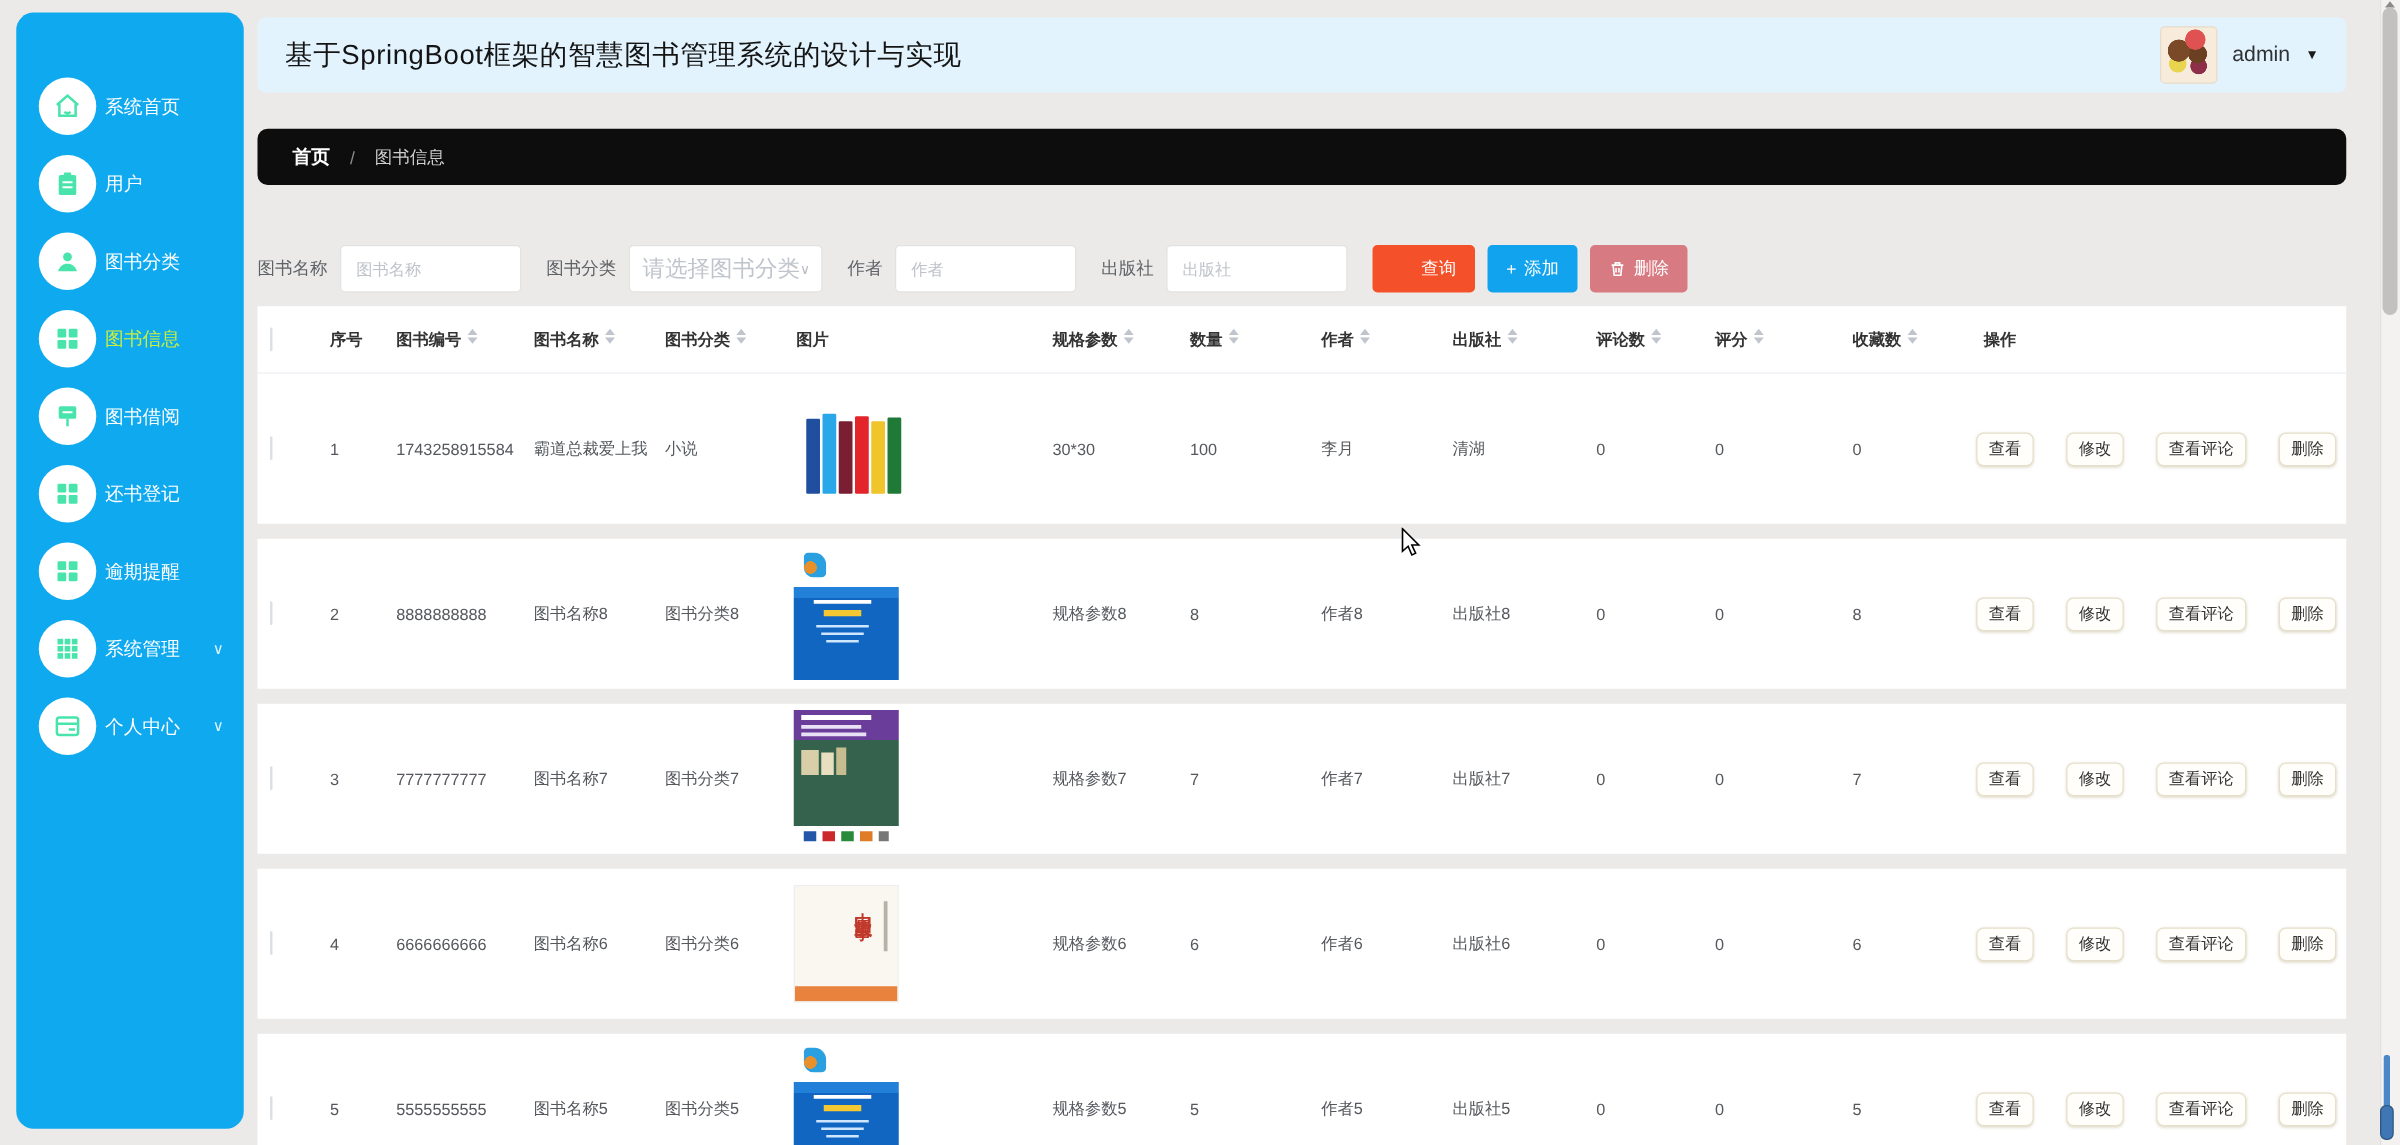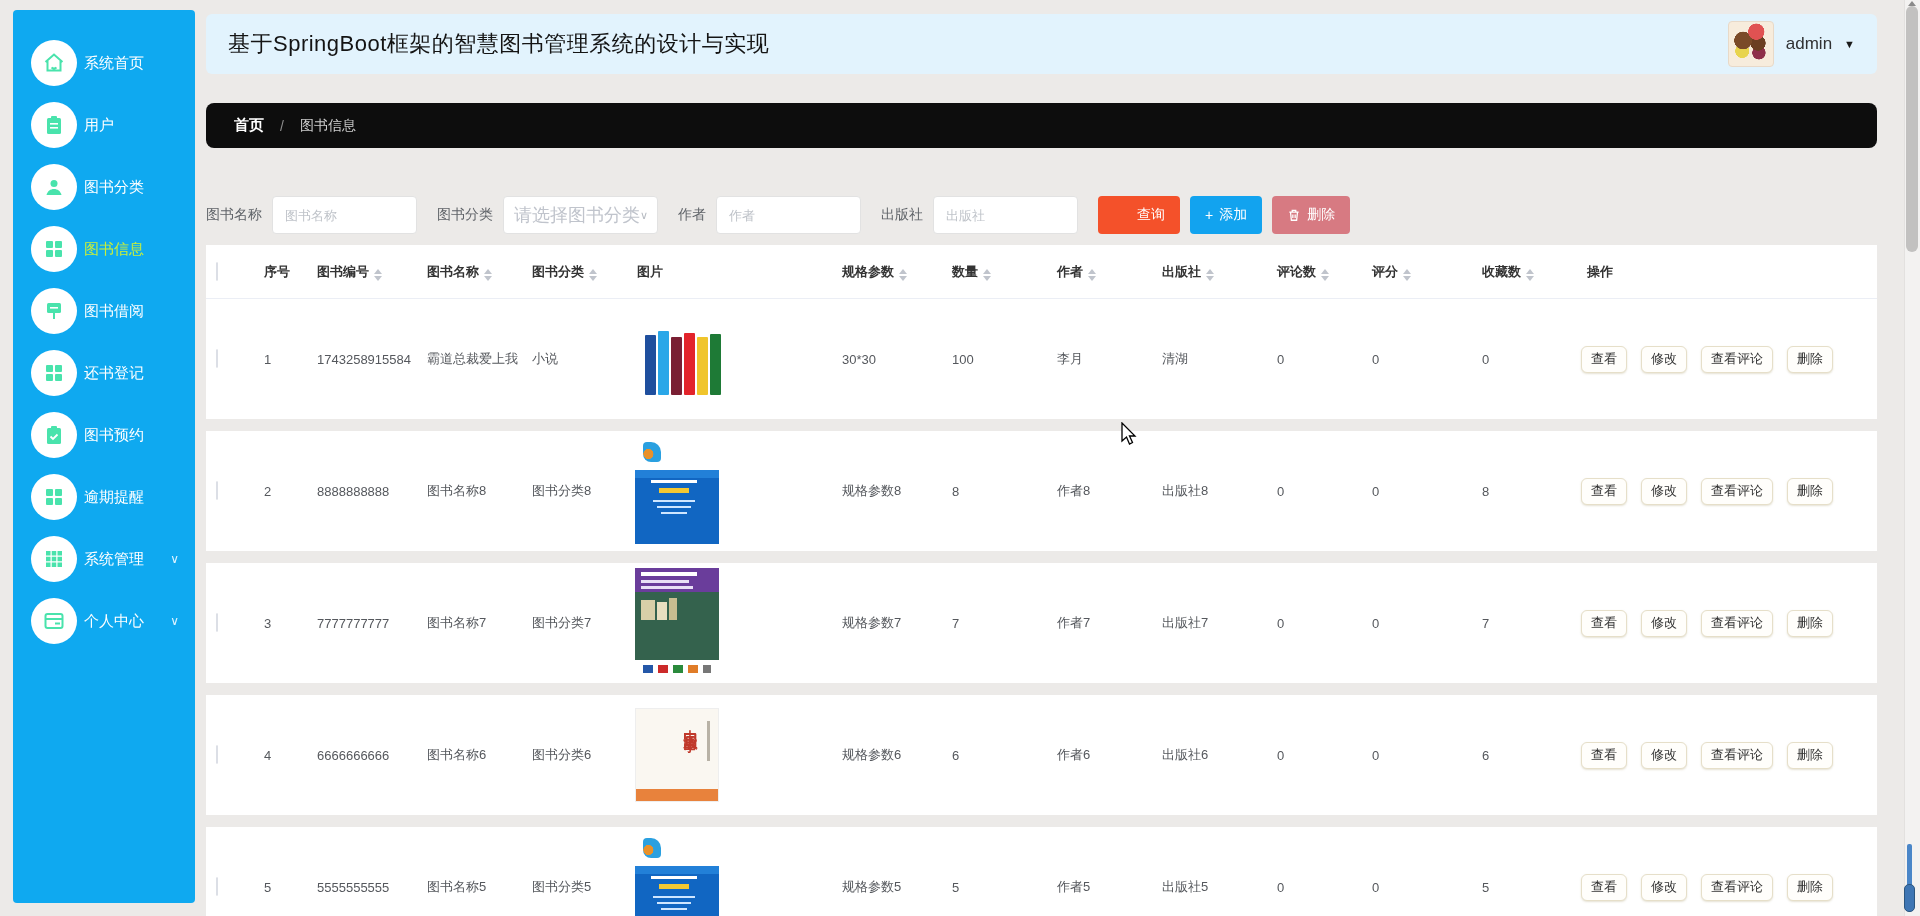--- a/index.html
+++ b/index.html
@@ -2,21 +2,21 @@
 <html><head>
 <meta charset="utf-8">
 <style>
   * { margin:0; padding:0; box-sizing:border-box; }
   html,body { width:1920px; height:916px; overflow:hidden; }
   body { font-family:"Liberation Sans","DejaVu Sans",sans-serif; background:#eceae8; }
   .page { position:relative; width:1920px; height:916px; background:#eceae8; overflow:hidden; }
 
   
   .sidebar { position:absolute; left:13px; top:10px; width:182px; height:893px;
-    background:#0fa9f0; border-radius:4px; padding-top:22px; }
+    background:#0fa9f0; border-radius:14px; padding-top:44px; }
   .side-item { display:flex; align-items:center; height:62px; padding-left:18px; cursor:pointer; position:relative; }
   .icon-circle { width:46px; height:46px; border-radius:50%; background:#ffffff; flex:0 0 46px;
     display:flex; align-items:center; justify-content:center; }
   .icon-circle svg { width:24px; height:24px; }
   .side-label { color:#ffffff; font-size:15px; margin-left:7px; white-space:nowrap; }
   .side-item.active .side-label { color:#c9ef3a; }
   .side-chevron { position:absolute; right:16px; color:#dff4ff; font-size:12px; }
 
   
   .topbar { position:absolute; left:206px; top:14px; width:1671px; height:60px;
@@ -58,21 +58,21 @@
   .btn-query { background:#f4512a;padding-left:39px; }
   .btn-add { background:#12a3ef; }
   .btn-del { background:#d77a82; }
   .btn svg { width:14px; height:14px; }
 
   
   .table { position:absolute; left:206px; top:245px; width:1671px; }
   .tgrid { display:grid; grid-template-columns:44px 53px 110px 105px 105px 205px 110px 105px 105px 115px 95px 110px 105px 304px;
     align-items:center; }
   .thead { background:#ffffff; height:54px; border-bottom:1px solid #ebeef5; }
-  .th { font-size:13px; font-weight:bold; color:#333; display:flex; align-items:flex-end; gap:5px; padding-left:14px; }
+  .th { font-size:13px; font-weight:bold; color:#333; display:flex; align-items:flex-start; gap:5px; padding-left:14px; }
   .sort { display:inline-flex; flex-direction:column; gap:2px; }
   .sort i { display:block; width:0; height:0; border-left:4px solid transparent; border-right:4px solid transparent; }
   .sort .up { border-bottom:5px solid #c0c4cc; }
   .sort .dn { border-top:5px solid #c0c4cc; }
   .trow { background:#ffffff; height:120px; margin-top:12px; }
   .trow.first { margin-top:0; }
   .td { font-size:13px; color:#55585d; padding-left:14px; overflow:hidden; white-space:nowrap; }
   .cb { width:15px; height:15px; border:1px solid #dcdfe6; border-radius:2px; background:#fff; margin-left:10px; cursor:pointer; }
 
   .cover-wrap { padding-left:12px; }
@@ -118,21 +118,21 @@
       linear-gradient(#e07c28 0 0) 45px 0/10px 8px no-repeat,
       linear-gradient(#777 0 0) 60px 0/8px 8px no-repeat; }
 
   
   .cover.china-story { width:84px; height:94px; background:#faf7f1; border:1px solid #eee; }
   .cover.china-story .vtext { position:absolute; right:18px; top:10px; writing-mode:vertical-rl;
     color:#c0392b; font-size:14px; font-weight:bold; letter-spacing:3px; }
   .cover.china-story::before { content:""; position:absolute; right:8px; top:12px; width:3px; height:40px; background:#b8b2a6; }
   .cover.china-story::after { content:""; position:absolute; left:0; bottom:0; width:100%; height:12px; background:#e8823c; }
 
-  .actions { display:flex; gap:14px; align-items:center; padding-left:8px; }
+  .actions { display:flex; gap:26px; align-items:center; padding-left:8px; }
   .abtn { height:27px; padding:0 9px; background:#fffefb; border:1px solid #e6dfc9; border-radius:6px;
     box-shadow:0 1px 2px rgba(180,170,130,0.35); font-size:13px; color:#333; cursor:pointer; white-space:nowrap;
     font-family:"Liberation Sans",sans-serif; }
 
   
   .scroll-track { position:absolute; right:0; top:0; width:16px; height:916px; background:#f3f2f1; border-left:1px solid #e3e1df; }
   .scroll-thumb { position:absolute; right:2px; top:6px; width:12px; height:246px; background:#c2c1c0; border-radius:6px; }
   .scroll-arrow { position:absolute; right:4px; top:1px; width:0; height:0;
     border-left:4px solid transparent; border-right:4px solid transparent; border-bottom:5px solid #8a8a8a; }
   .pen-tool { position:absolute; right:6px; bottom:4px; width:10px; height:68px; }
@@ -198,30 +198,20 @@
       <div class="side-item">
         <span class="icon-circle">
           <svg viewBox="0 0 24 24" fill="#49e3ac">
             <rect x="4" y="4" width="7" height="7" rx="1"></rect>
             <rect x="13" y="4" width="7" height="7" rx="1"></rect>
             <rect x="4" y="13" width="7" height="7" rx="1"></rect>
             <rect x="13" y="13" width="7" height="7" rx="1"></rect>
           </svg>
         </span>
         <span class="side-label">还书登记</span>
-      </div>
-      <div class="side-item">
-        <span class="icon-circle">
-          <svg viewBox="0 0 24 24" fill="#49e3ac">
-            <rect x="5" y="5" width="14" height="16" rx="1.5"></rect>
-            <rect x="9" y="3" width="6" height="4" rx="1"></rect>
-            <path d="M8.5 13.5l2.5 2.5 4.5-4.5" stroke="#fff" stroke-width="1.8" fill="none"></path>
-          </svg>
-        </span>
-        <span class="side-label">图书预约</span>
       </div>
       <div class="side-item">
         <span class="icon-circle">
           <svg viewBox="0 0 24 24" fill="#49e3ac">
             <rect x="4" y="4" width="7" height="7" rx="1"></rect>
             <rect x="13" y="4" width="7" height="7" rx="1"></rect>
             <rect x="4" y="13" width="7" height="7" rx="1"></rect>
             <rect x="13" y="13" width="7" height="7" rx="1"></rect>
           </svg>
         </span>

